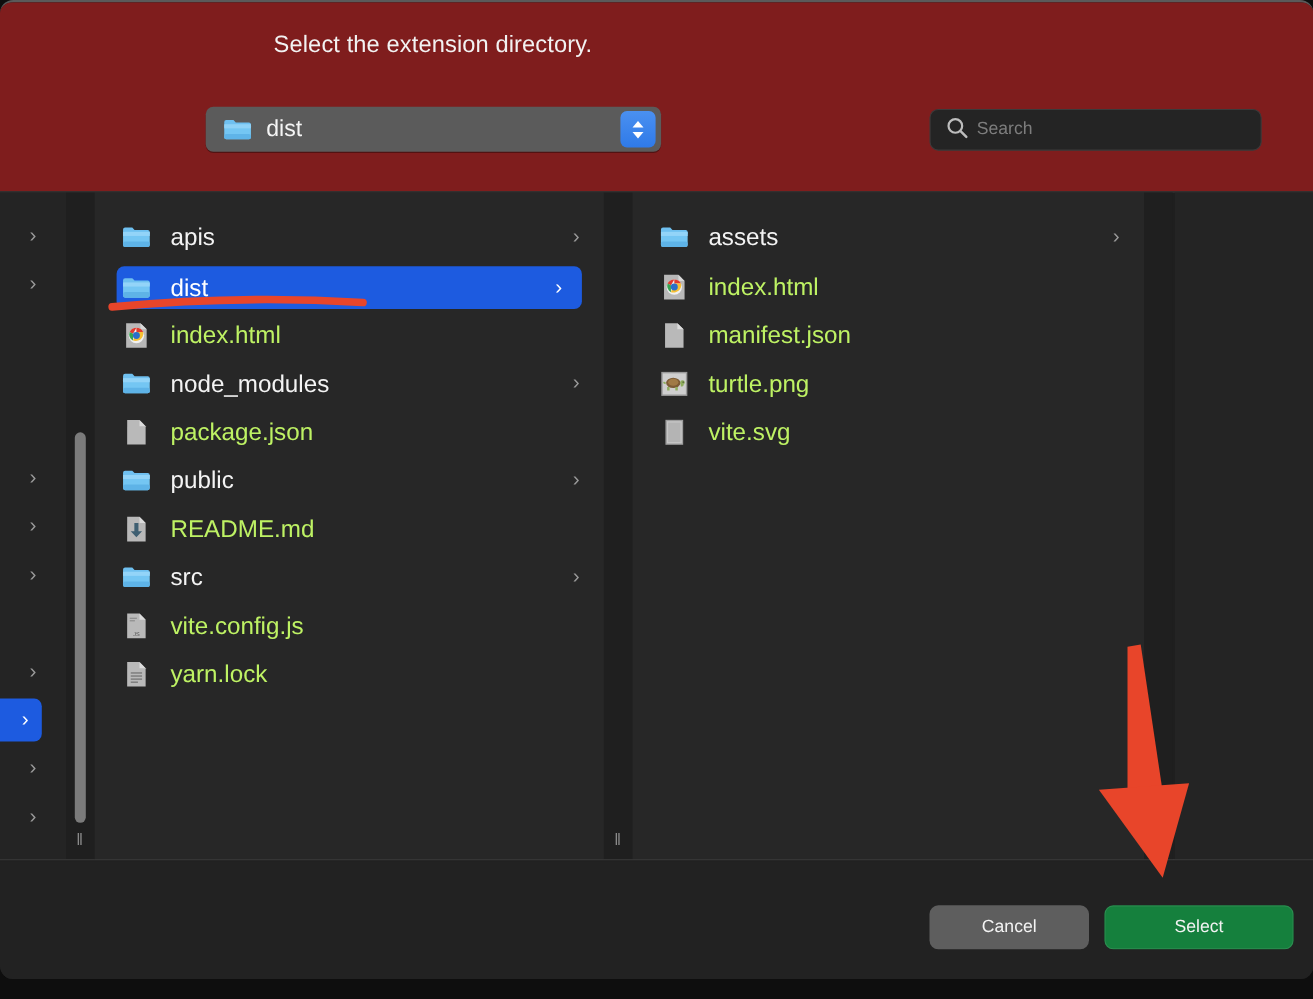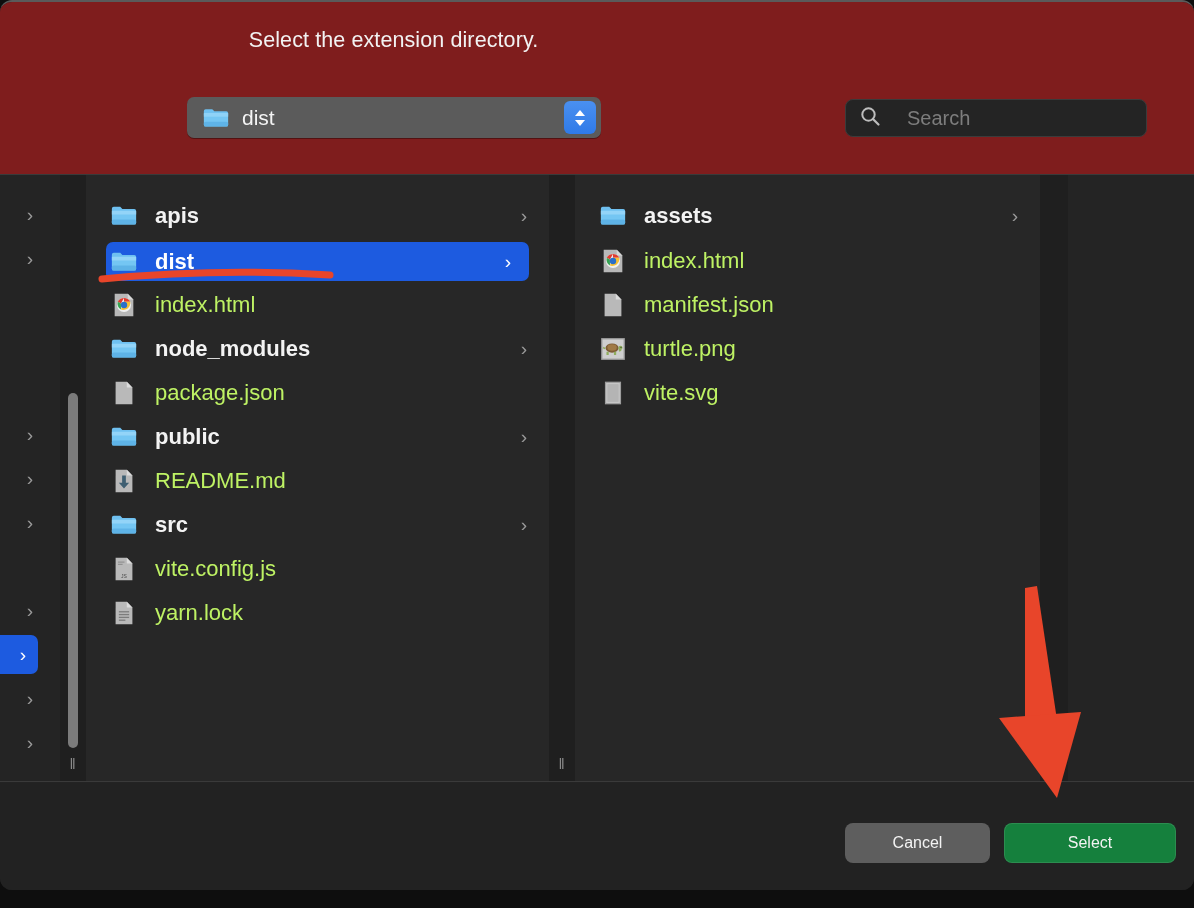--- a/index.html
+++ b/index.html
@@ -70,23 +70,23 @@
     position: absolute;
     left: 845px; top: 97px;
     width: 302px; height: 38px;
     background: #242424;
     border: 1px solid #3b3b3b;
     border-radius: 8px;
     display: flex; align-items: center;
   }
   .search-field .search-ic { margin-left: 13px; }
   .search-field .search-text {
-    margin-left: 26px;
+    margin-left: 7px;
     color: #7d7d7d;
-    font-size: 20px;
+    font-size: 16px;
   }
 
   
   .browser {
     position: absolute;
     left: 0; top: 172px;
     width: 1194px; height: 608px;
     background: #1f1f1f;
     border-top: 1px solid #3a3a3a;
     border-bottom: 1px solid #3a3a3a;
@@ -139,21 +139,21 @@
   .row {
     position: absolute;
     left: 0; right: 0;
     height: 39px;
     display: flex; align-items: center;
     padding-left: 24px;
     font-size: 22px;
   }
   .col-one .row, .col-two .row { padding-left: 24px; }
   .row .label { margin-left: 17px; white-space: nowrap; }
-  .row.folder .label { color: #f3f3f3; font-weight: bold; }
+  .row.folder .label { color: #f3f3f3; font-weight: normal; }
   .row.file .label   { color: #bef264; }
   .row .chev {
     position: absolute;
     right: 22px;
     color: #9a9a9a;
     font-size: 19px;
     line-height: 1;
   }
   .row.selected {
     background: #1d5be0;

